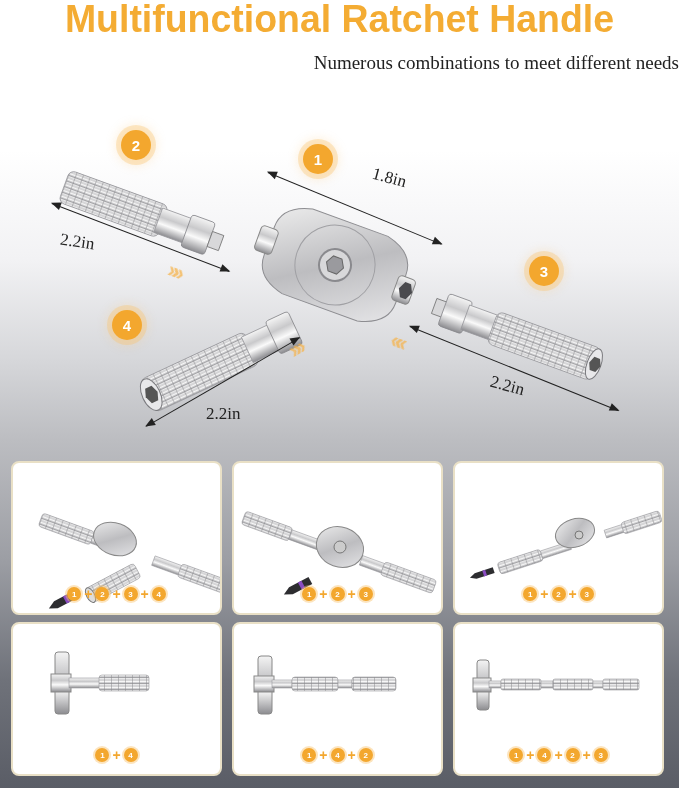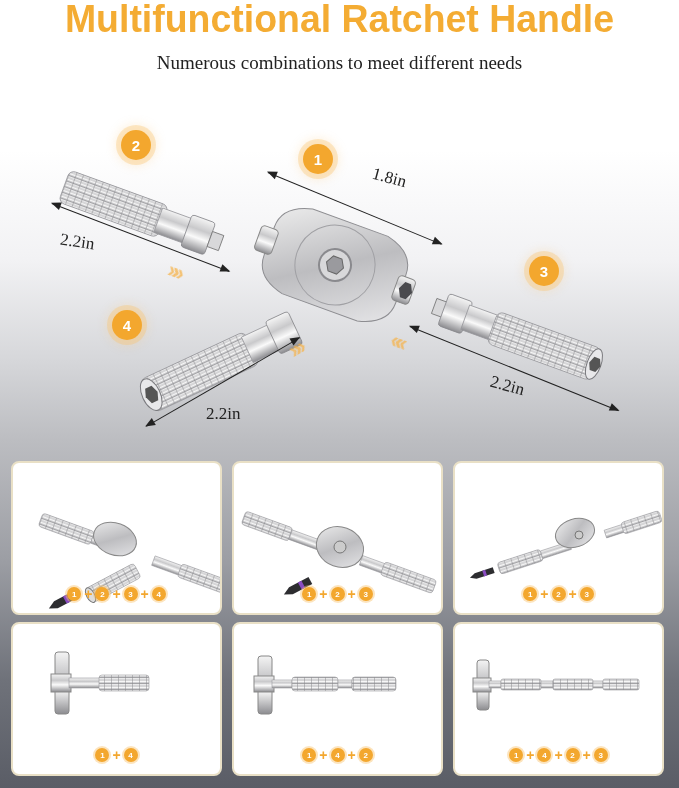--- a/index.html
+++ b/index.html
@@ -9,21 +9,21 @@
     font-family: "Liberation Sans", sans-serif;
     background: linear-gradient(to bottom, #ffffff 0px, #ffffff 150px, #f2f2f4 260px, #d6d7da 360px, #bcbdc1 440px, #9c9ea4 560px, #6f727a 680px, #5a5d66 788px);
   }
   .title {
     position: absolute; left: 0; top: 0; width: 679px; text-align: center;
     font-family: "Liberation Sans", sans-serif; font-weight: bold;
     font-size: 39px; letter-spacing: 0px; color: #f4ac33; line-height: 38px;
     transform: scaleX(0.96);
   }
   .subtitle {
-    position: absolute; left: 0; top: 52px; width: 679px; text-align: center;
+    position: absolute; left: 0; top: 52px; width: 679px; text-align: right;
     font-family: "Liberation Serif", serif; font-size: 19px; color: #222;
   }
   .badge {
     position: absolute; width: 30px; height: 30px; border-radius: 50%;
     background: #f3a72e; color: #fff; font-weight: bold; font-size: 15px;
     display: flex; align-items: center; justify-content: center;
     box-shadow: 0 0 0 5px rgba(248, 196, 110, 0.35), 0 0 10px 6px rgba(250, 205, 130, 0.25);
     font-family: "Liberation Sans", sans-serif;
   }
   .dim {

